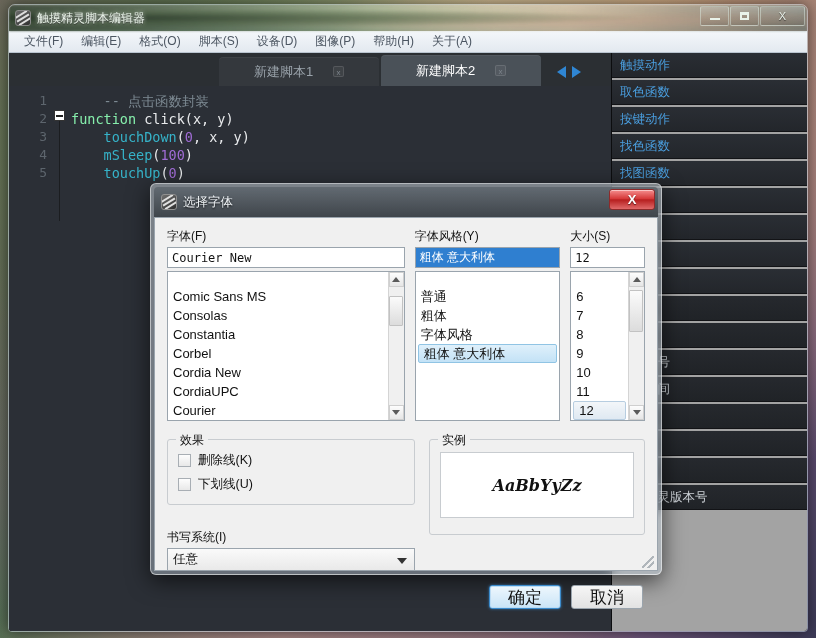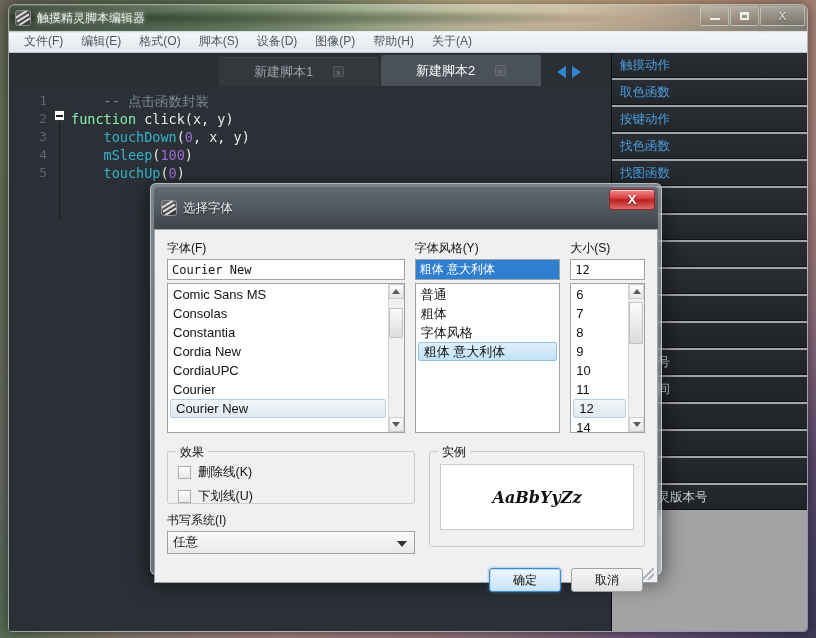--- a/index.html
+++ b/index.html
@@ -170,21 +170,21 @@
   #font-dialog {
     position:absolute; left:150px; top:183px; width:512px; height:392px;
     border-radius: 6px;
     background: linear-gradient(180deg, rgba(225,235,242,.45), rgba(190,205,218,.42));
     border: 1px solid rgba(255,255,255,.5);
     box-shadow: 0 6px 22px rgba(0,0,0,.62);
     padding: 3px;
     backdrop-filter: blur(6px);
   }
   #dlg-titlebar {
-    height: 42px; display:flex; align-items:center; position:relative;
+    height: 30px; display:flex; align-items:center; position:relative;
     background: linear-gradient(180deg, rgba(96,104,112,.92), rgba(58,64,70,.92));
     border-radius: 4px 4px 0 0;
   }
   .dlg-icon {
     width:16px;height:16px;margin:0 6px 0 7px;border-radius:3px;
     background:linear-gradient(145deg,#6f6f6f,#2e2e2e);border:1px solid #909090;
     display:flex;align-items:center;justify-content:center;overflow:hidden;
   }
   .dlg-icon i{display:block;width:140%;height:2px;background:#e0e0e0;
     box-shadow:0 4px 0 #e0e0e0,0 -4px 0 #e0e0e0;transform:rotate(-32deg);}
@@ -208,21 +208,21 @@
   .txtinput {
     height: 21px; border:1px solid #9aa4ad; background:#fff;
     font-family:"DejaVu Sans Mono", monospace; font-size:12px; color:#111;
     padding: 1px 4px; display:flex; align-items:center;
   }
   .txtinput.sel { background:#2f7fd0; color:#fff; font-family:"Liberation Sans",sans-serif;}
   .listbox {
     border:1px solid #9aa4ad; background:#fff; position:relative;
     overflow:hidden; display:flex;
   }
-  .listinner { flex:1 1 auto; padding: 1px 0; }
+  .listinner { flex:1 1 auto; padding: 15px 0; }
   .listrow {
     height:19px; line-height:19px; padding-left:5px; font-size:13px; color:#111;
     font-family:"Liberation Sans", sans-serif; white-space:nowrap;
   }
   .listrow.selected {
     background: linear-gradient(180deg,#f3f6f9,#dfe9f2);
     border:1px solid #b7cde0; border-radius:2px; height:19px; line-height:17px;
     margin: 0 2px;
   }
   .listrow.selected.blue {
@@ -260,21 +260,21 @@
   }
   .combo-arrow{ position:absolute; right:7px; top:9px;
     width:0;height:0;border-left:5px solid transparent;border-right:5px solid transparent;border-top:6px solid #333;}
   #sample-box {
     background:#fff; border:1px solid #c8ccd0; height:66px;
     display:flex; align-items:center; justify-content:center;
     font-family:"DejaVu Serif", serif; font-weight:bold; font-style:italic;
     font-size:16px; color:#111;
   }
   .dlgbtn {
-    width:72px; height:24px; font-size:12px; color:#111;
+    width:72px; height:24px; font-size:17px; color:#111;
     display:flex;align-items:center;justify-content:center;
     border:1px solid #9aa4ad; border-radius:3px;
     background: linear-gradient(180deg,#f6f6f6,#e2e2e2);
   }
   .dlgbtn.primary {
     border:1px solid #3c8ccd;
     background: linear-gradient(180deg,#eef7fd,#c9e4f7);
     box-shadow: 0 0 0 1px #bcdcf4 inset, 0 0 3px rgba(60,140,205,.7);
   }
   .grip{position:absolute;right:3px;bottom:2px;width:12px;height:12px;
@@ -391,20 +391,21 @@
     <div style="display:flex; gap:10px;">
 
       <div style="width:248px;">
         <div class="fieldlabel">字体(F)</div>
         <div class="txtinput">Courier New</div>
         <div class="listbox" style="height:150px; margin-top:3px;">
           <div class="listinner" id="font-list">
               <div class="listrow">Comic Sans MS</div>
               <div class="listrow">Consolas</div>
               <div class="listrow">Constantia</div>
+              <div class="listrow">Corbel</div>
               <div class="listrow">Cordia New</div>
               <div class="listrow">CordiaUPC</div>
               <div class="listrow">Courier</div>
               <div class="listrow selected">Courier New</div>
             </div>
           <div class="vscroll" style="position:relative;">
             <div class="sc-btn">
                 <span class="sc-up"></span>
               </div>
             <div class="sc-thumb" style="top:24px;"></div>
@@ -451,32 +452,32 @@
                 <span class="sc-dn"></span>
               </div>
           </div>
         </div>
       </div>
     </div>
 
     <div style="display:flex; gap:14px; margin-top:18px;">
 
       <div style="width:248px;">
-        <div class="groupbox" style="height:53px;">
+        <div class="groupbox" style="height:66px;">
           <div class="group-legend">效果</div>
           <div class="checkrow">
             <span class="checkbox"></span>
             <span>删除线(K)</span>
           </div>
           <div class="checkrow">
             <span class="checkbox"></span>
             <span>下划线(U)</span>
           </div>
         </div>
-        <div class="fieldlabel" style="margin-top:8px;">书写系统(I)</div>
+        <div class="fieldlabel" style="margin-top:24px;">书写系统(I)</div>
         <div class="combo">
           <span>任意</span>
           <span class="combo-arrow"></span>
         </div>
       </div>
 
       <div style="flex:1 1 auto;">
         <div class="groupbox" style="height:96px;">
           <div class="group-legend">实例</div>
           <div id="sample-box">AaBbYyZz</div>

